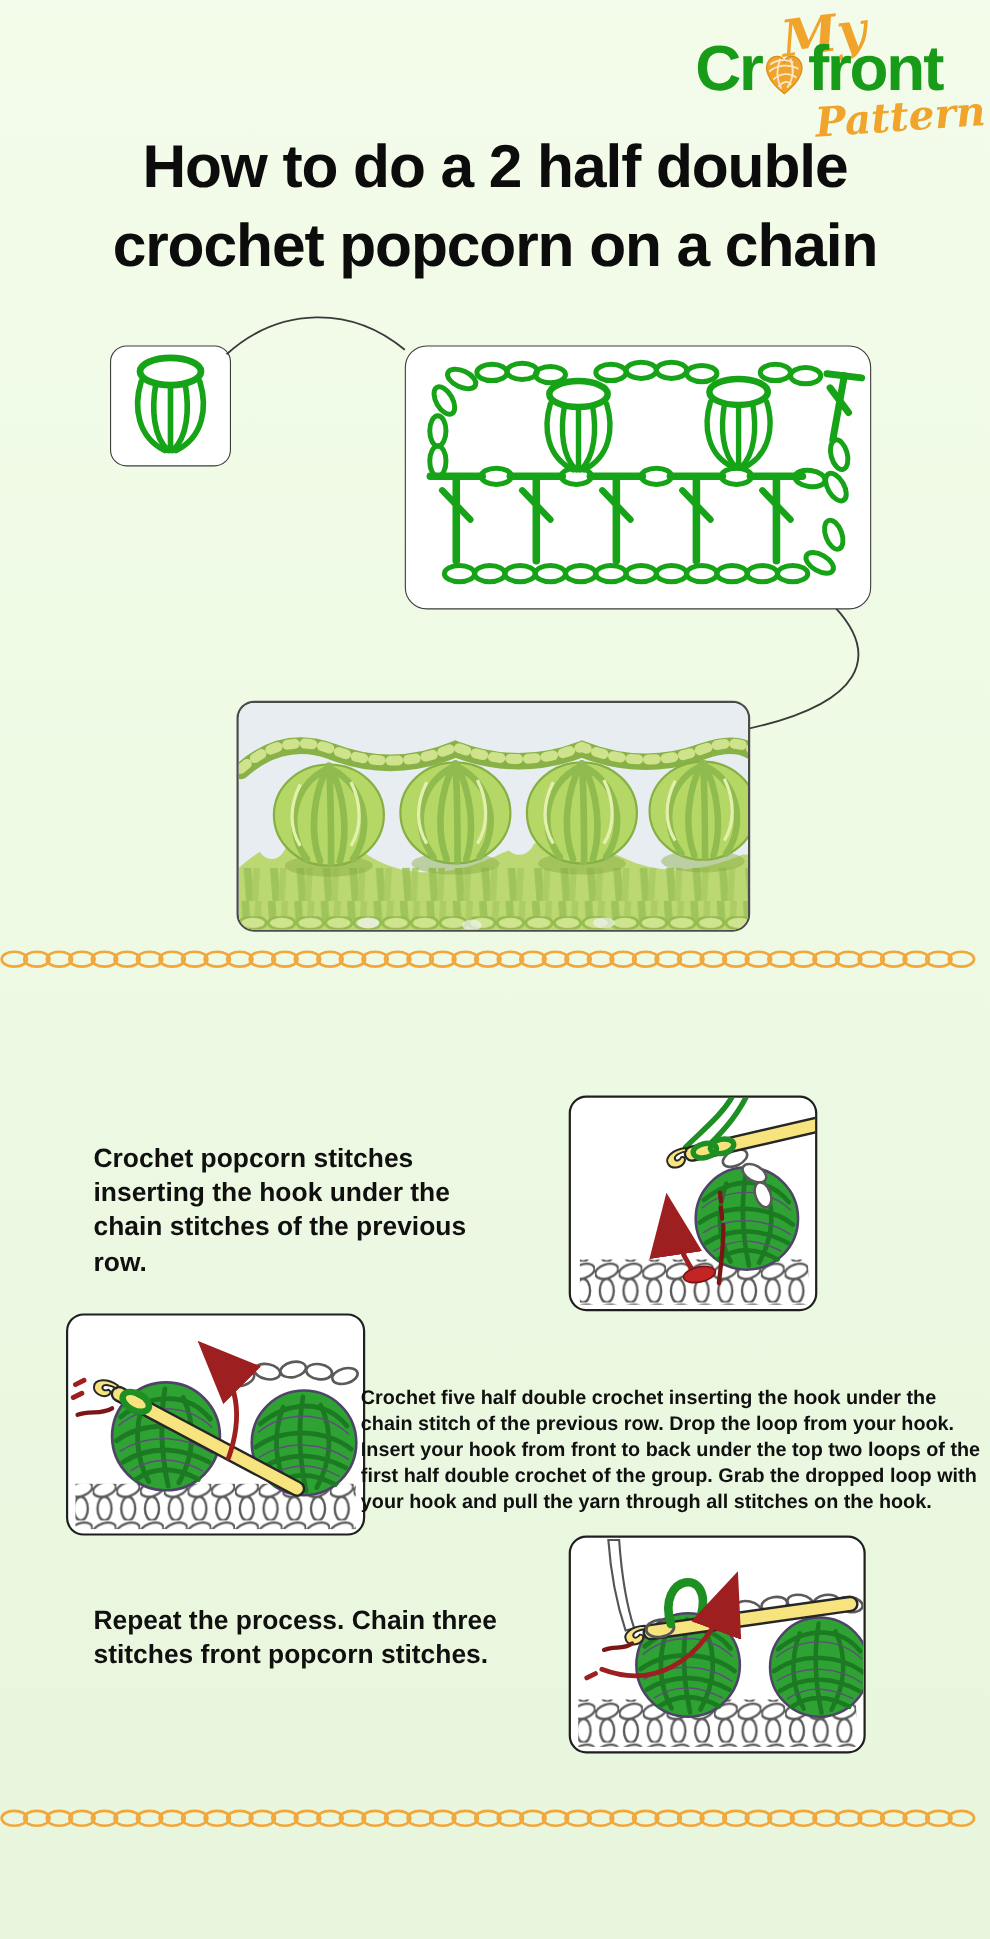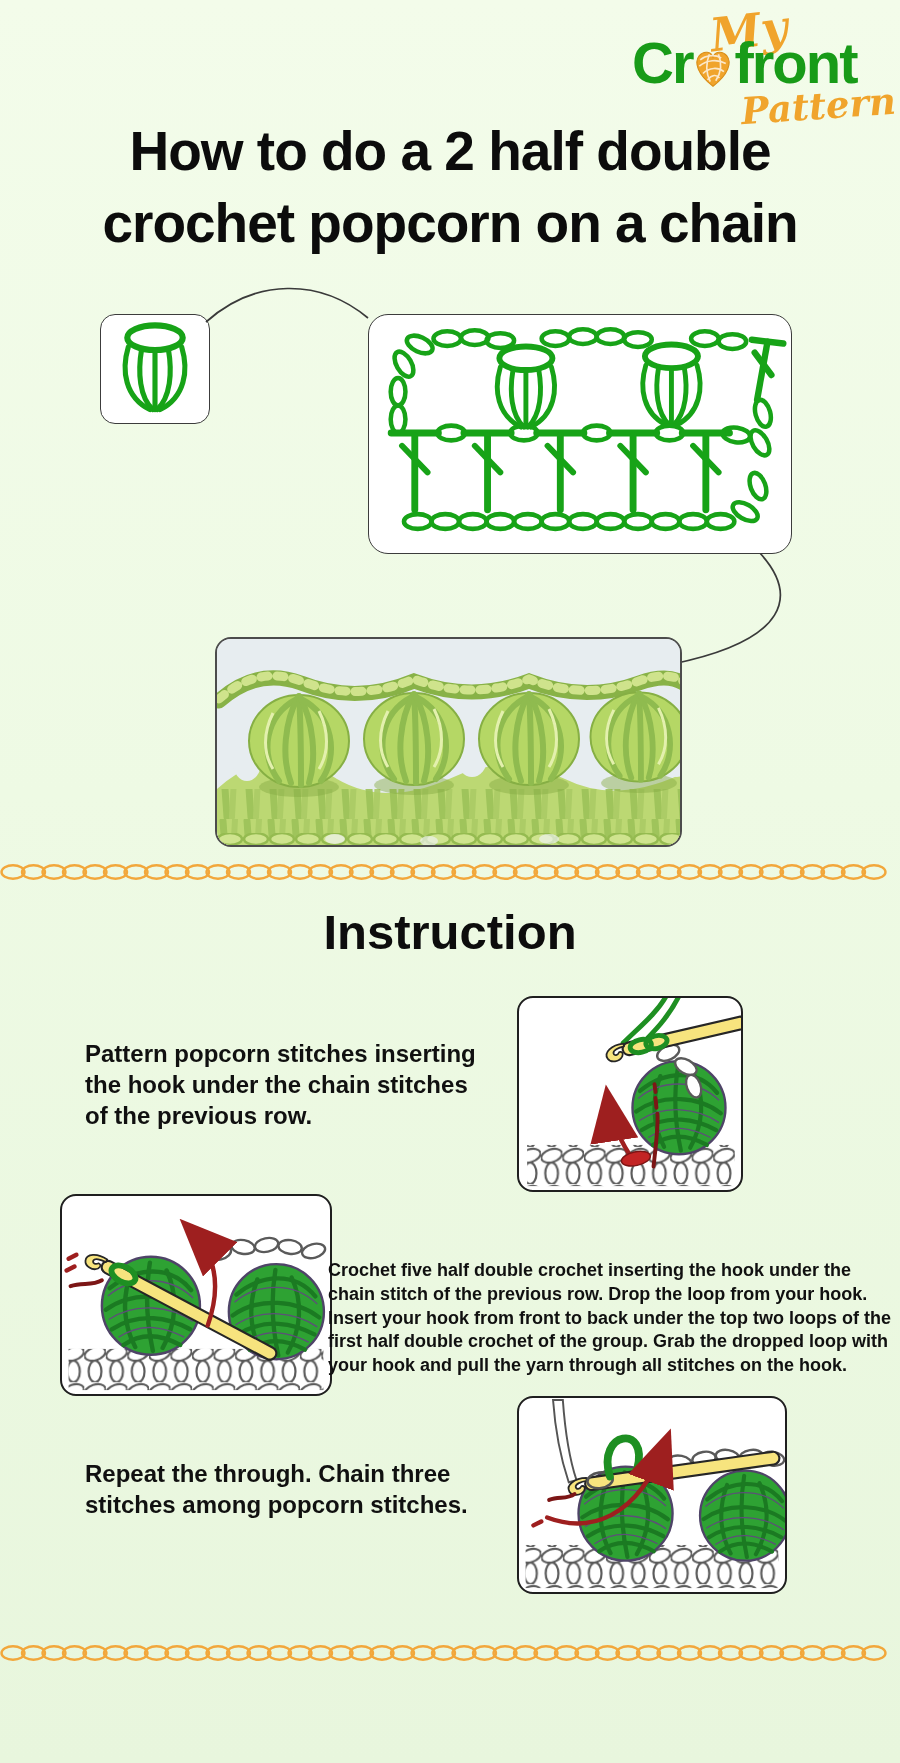--- a/index.html
+++ b/index.html
@@ -332,23 +332,22 @@
       <ellipse cx="730.5" cy="11" rx="11.5" ry="6.8"></ellipse>
       <ellipse cx="751" cy="11" rx="11.5" ry="6.8"></ellipse>
       <ellipse cx="771.5" cy="11" rx="11.5" ry="6.8"></ellipse>
       <ellipse cx="792" cy="11" rx="11.5" ry="6.8"></ellipse>
       <ellipse cx="812.5" cy="11" rx="11.5" ry="6.8"></ellipse>
       <ellipse cx="833" cy="11" rx="11.5" ry="6.8"></ellipse>
       <ellipse cx="853.5" cy="11" rx="11.5" ry="6.8"></ellipse>
       <ellipse cx="874" cy="11" rx="11.5" ry="6.8"></ellipse>
     </svg>
 
-  <h2 class="abs instruction">Instruction</h2>
-
-  <p class="steptext s1">Pattern popcorn stitches inserting the hook under the chain stitches of the previous row.</p>
+
+  <p class="steptext s1">Crochet popcorn stitches inserting the hook under the chain stitches of the previous row.</p>
   <figure class="cartoon f1">
     <svg viewBox="0 0 226 196">
       <rect x="8" y="150" width="212" height="42" fill="url(#stitchpat)"></rect>
       <path d="M150,-2 C140,16 122,30 106,46" class="yarnline"></path>
       <path d="M163,-2 C152,20 138,34 120,52" class="yarnline"></path>
       <use href="#ball" transform="translate(163,112) scale(0.95)"></use>
       <use href="#clink" transform="translate(152,56) rotate(-25)"></use>
       <use href="#clink" transform="translate(170,70) rotate(30)"></use>
       <use href="#clink" transform="translate(178,90) rotate(70)"></use>
       <use href="#hook" transform="translate(94,56) rotate(-13)"></use>
@@ -375,21 +374,21 @@
       <use href="#hook" transform="translate(30,64) rotate(28)"></use>
       <use href="#loop" class="loopline" transform="translate(62,80) rotate(28) scale(1.2)"></use>
       <path d="M8,92 C20,88 30,92 40,86" class="dkred"></path>
       <path d="M6,64 L14,60" class="redline"></path>
       <path d="M4,76 L12,72" class="redline"></path>
       <path d="M148,132 C162,92 156,60 132,36" class="redline" marker-end="url(#arrowhead)"></path>
     </svg>
   </figure>
   <p class="steptext s2">Crochet five half double crochet inserting the hook under the chain stitch of the previous row. Drop the loop from your hook. Insert your hook from front to back under the top two loops of the first half double crochet of the group. Grab the dropped loop with your hook and pull the yarn through all stitches on the hook.</p>
 
-  <p class="steptext s3">Repeat the through. Chain three stitches among popcorn stitches.</p>
+  <p class="steptext s3">Repeat the process. Chain three stitches front popcorn stitches.</p>
   <figure class="cartoon f3">
     <svg viewBox="0 0 270 198">
       <rect x="6" y="150" width="258" height="44" fill="url(#stitchpat)"></rect>
       <use href="#clink" transform="translate(140,72) rotate(-10)"></use>
       <use href="#clink" transform="translate(164,66) rotate(12)"></use>
       <use href="#clink" transform="translate(188,62) rotate(-10)"></use>
       <use href="#clink" transform="translate(212,60) rotate(10)"></use>
       <use href="#clink" transform="translate(236,60) rotate(-10)"></use>
       <use href="#clink" transform="translate(258,62) rotate(8)"></use>
       <use href="#ball" transform="translate(108,118) scale(0.96)"></use>

